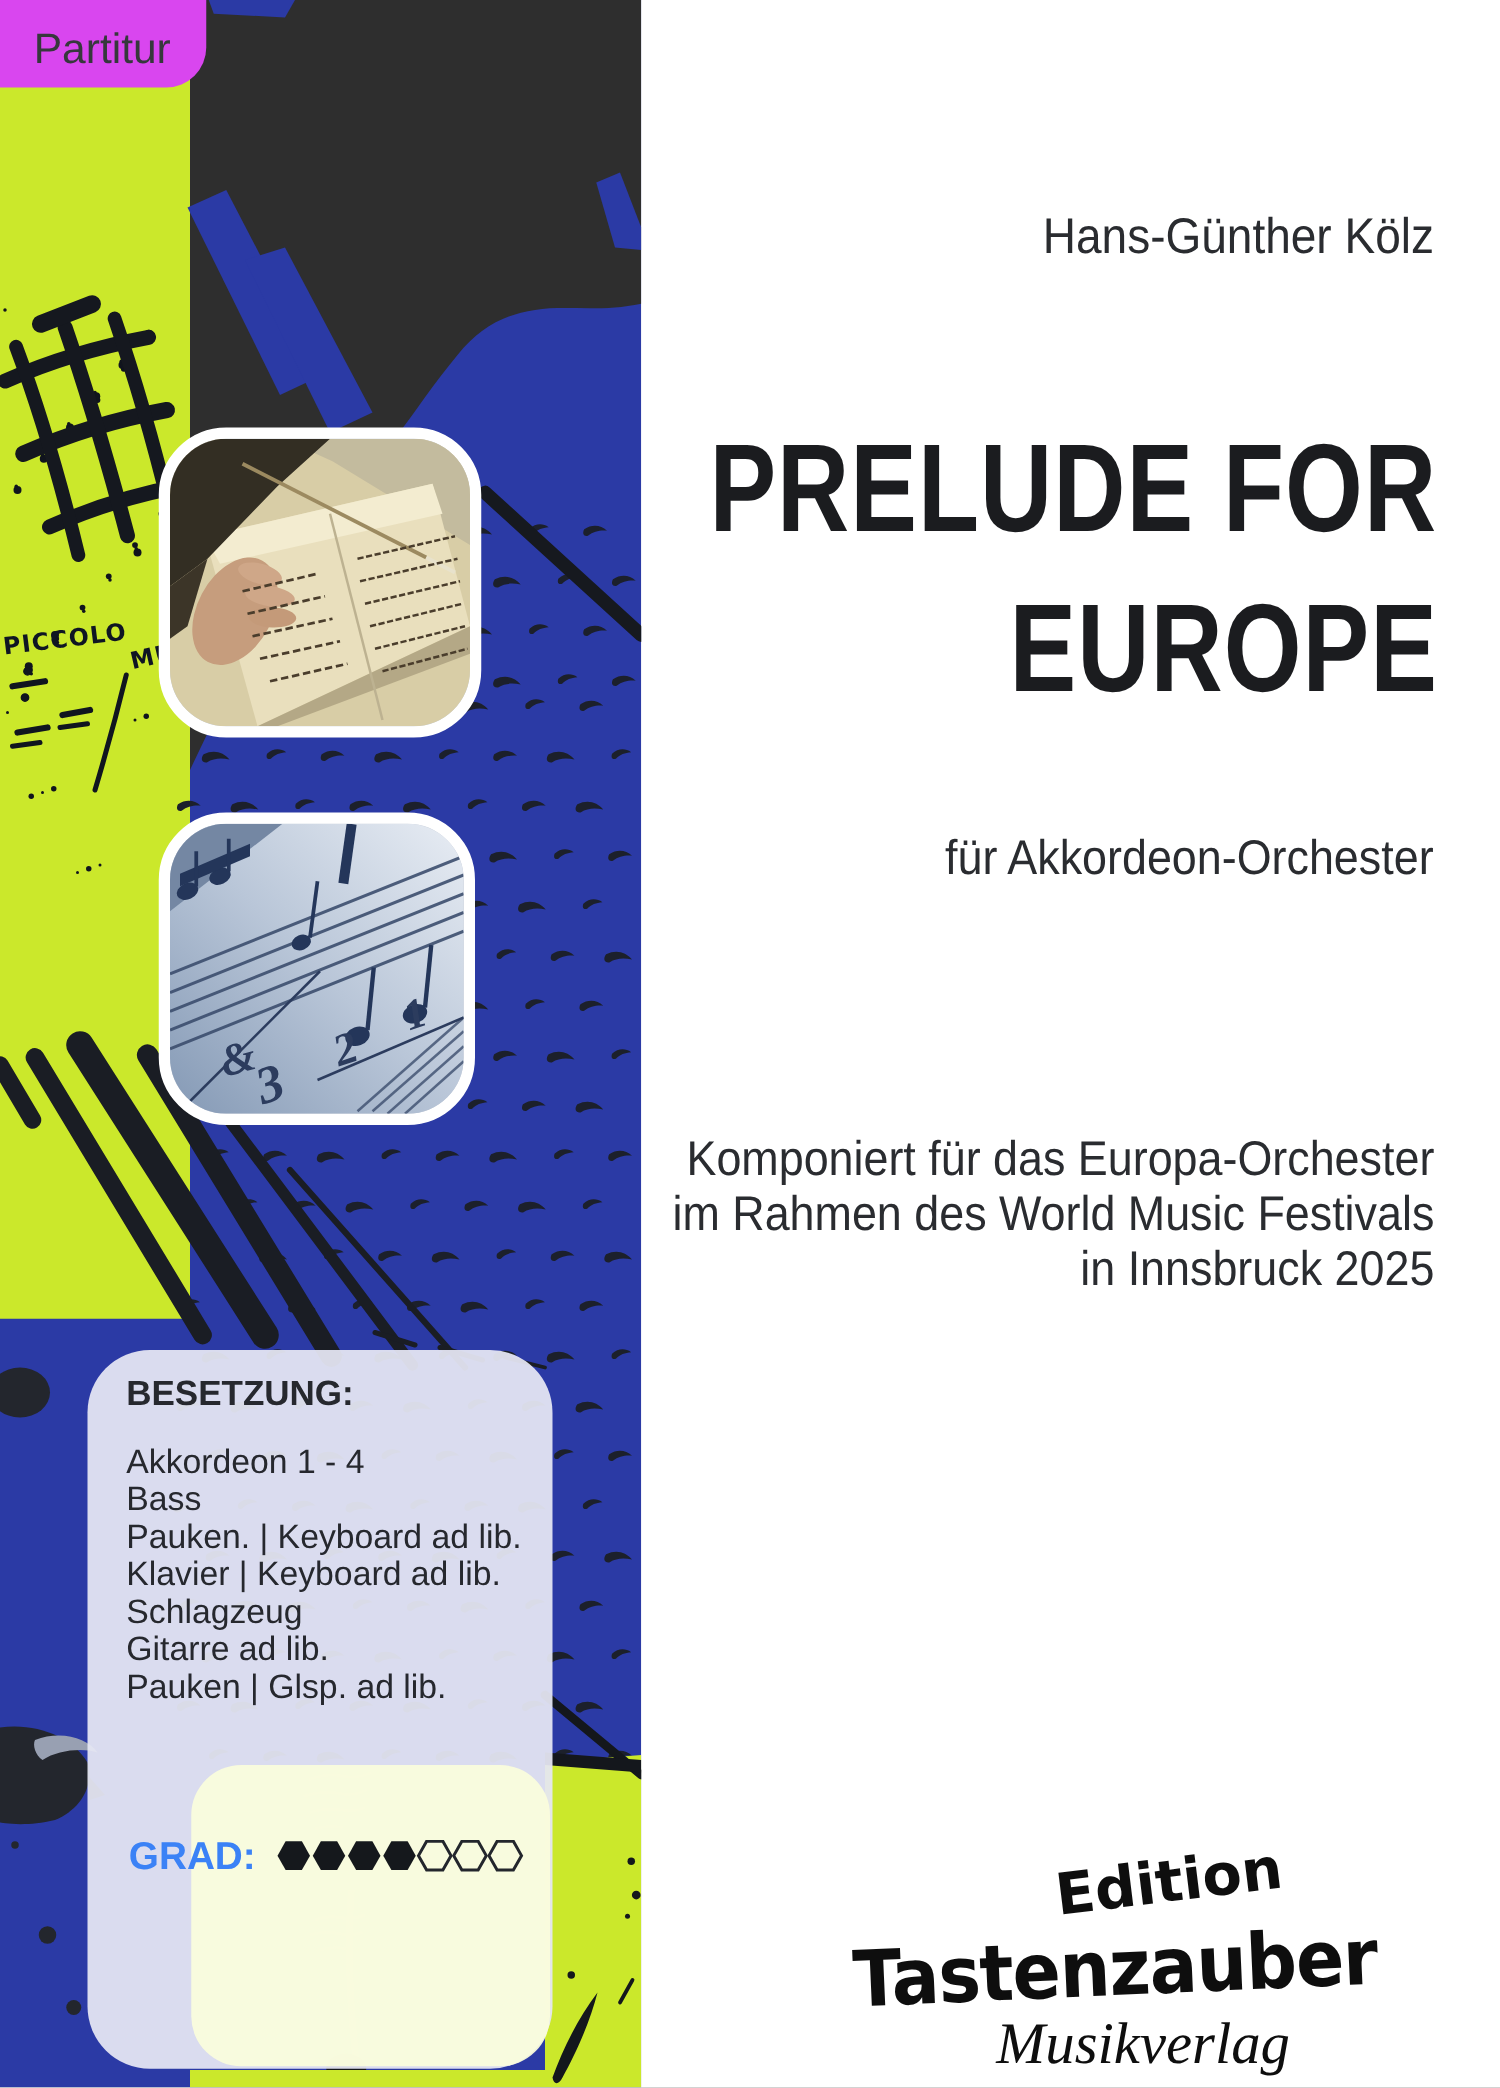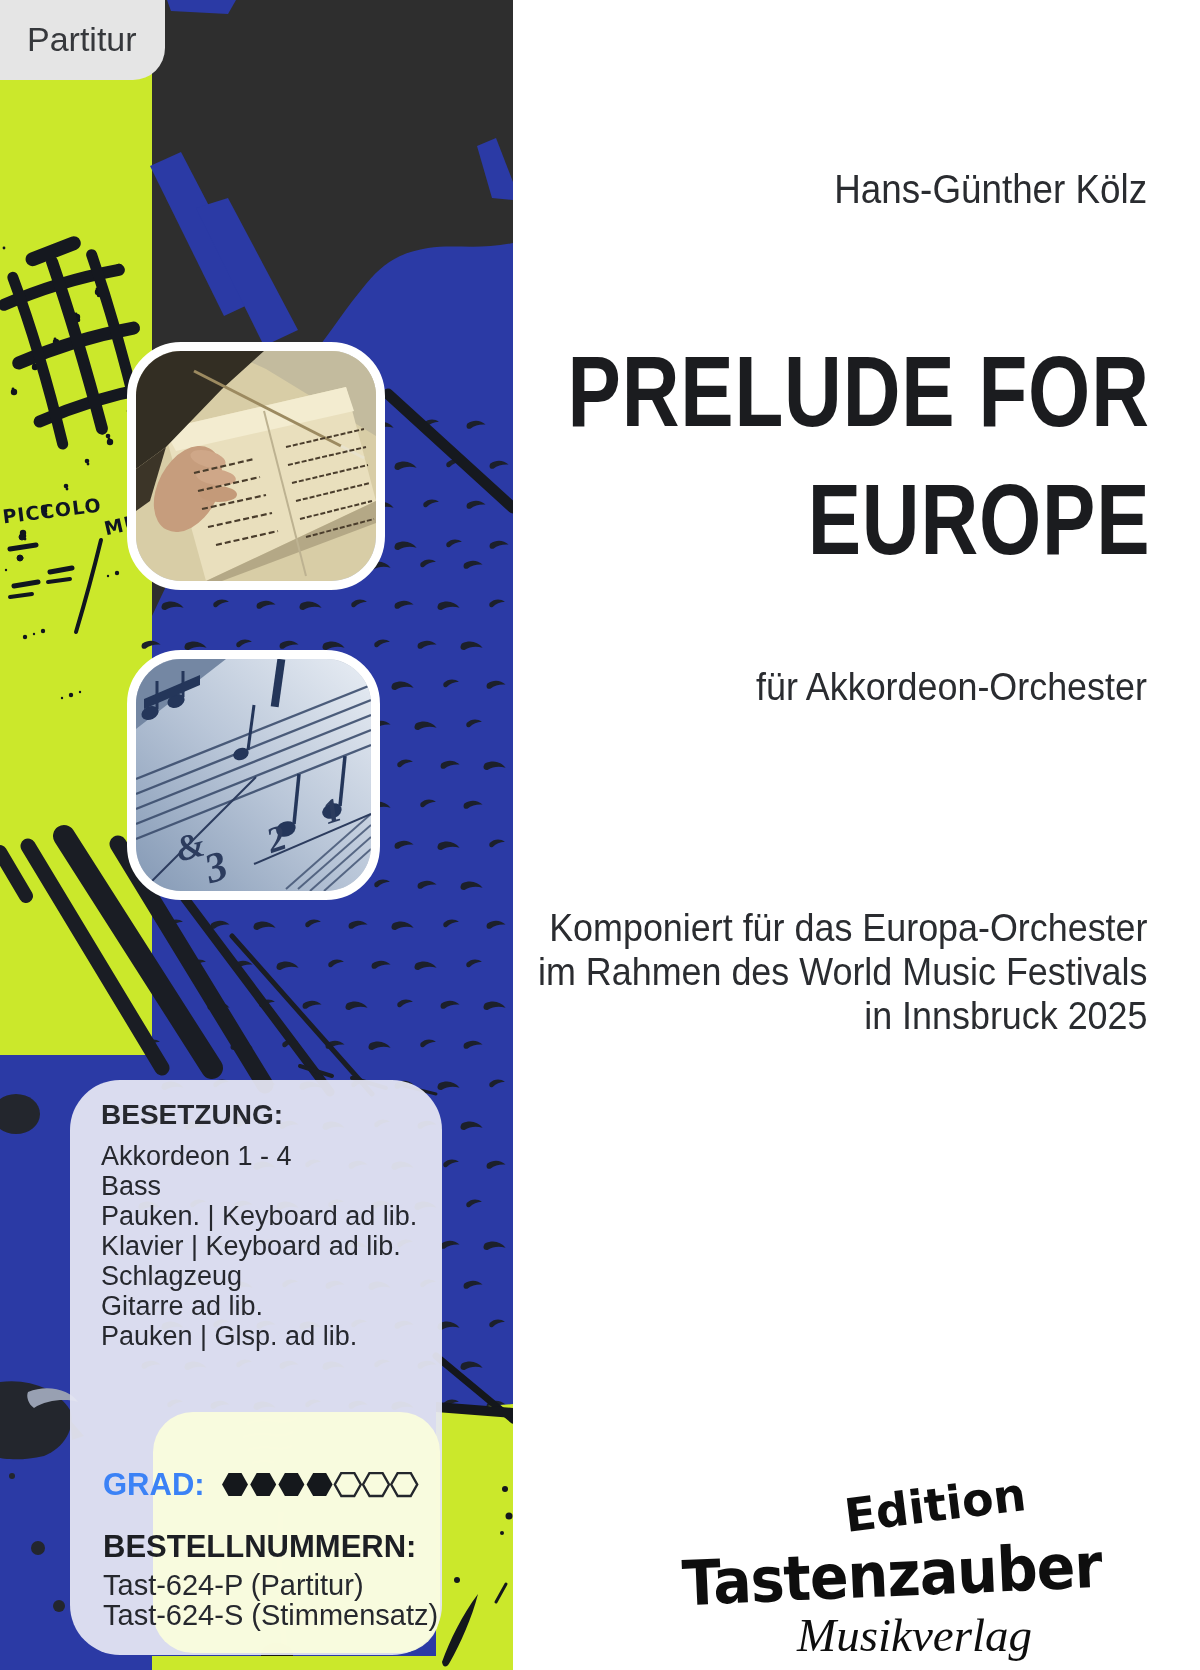--- a/index.html
+++ b/index.html
@@ -12,36 +12,36 @@
   .abs{position:absolute}
   svg text{user-select:none}
   .fill-blue{fill:var(--blue)} .fill-green{fill:var(--green)} .fill-dark{fill:var(--dark)}
 
   .collage{position:absolute;left:0;top:0}
 
   .photo{position:absolute;border:9px solid #fff;border-radius:54px;overflow:hidden;background:#c6cdd9}
   .photo1{left:127px;top:342px;width:258px;height:248px}
   .photo2{left:127px;top:650px;width:253px;height:250px}
 
-  .tab{left:0;top:0;width:165px;height:80px;background:#e5e5e5;border-radius:0 0 32px 0;z-index:6}
+  .tab{left:0;top:0;width:165px;height:70px;background:#d946ef;border-radius:0 0 32px 0;z-index:6}
   .tab span{display:block;padding:20px 0 0 27px;font-size:34px;color:#36383c}
 
   .rtxt{right:53px;text-align:right;color:var(--txt);transform:scaleX(.92);transform-origin:100% 0;white-space:nowrap}
   .author{top:167px;font-size:40px}
   .title{right:50px;font-size:100px;font-weight:bold;color:#1b1c1f;transform:scaleX(.8);letter-spacing:1px}
   .title1{top:334px}
   .title2{top:462px}
   .subtitle{top:665px;font-size:39px}
   .dedication{top:906px;font-size:39px;line-height:44px}
 
   .box-lav{left:70px;top:1080px;width:372px;height:575px;border-radius:50px;background:var(--lav);z-index:2}
   .box-cream{left:153px;top:1412px;width:287px;height:241px;border-radius:40px;background:var(--cream);z-index:3}
 
   .besetzung{left:101px;top:1100px;z-index:4;color:#26282e;font-size:27px;line-height:30px}
-  .besetzung .hdr{font-size:28px;font-weight:bold;margin-bottom:11px}
+  .besetzung .hdr{font-size:28px;font-weight:bold;margin-bottom:24px}
 
   .grad-row{left:103px;top:1467px;z-index:4;color:#3b82f6;white-space:nowrap}
   .grad-row .hdr{display:inline-block;font-size:31px;font-weight:bold;vertical-align:middle}
   .grad-row svg{vertical-align:middle;margin-left:12px}
 
   .bestell{left:103px;top:1529px;z-index:4;color:#1d1f24}
   .bestell .hdr{font-size:31px;font-weight:bold;margin-bottom:5px}
   .bestell .itm{font-size:29px;line-height:30px;color:#26282e}
 
   .pub{color:#0e0e0e;white-space:nowrap;z-index:4}
@@ -502,25 +502,18 @@
         <polygon points="7.5,1 20.5,1 27,12.5 20.5,24 7.5,24 1,12.5" fill="#15181c"></polygon>
         <polygon points="35.7,1 48.7,1 55.2,12.5 48.7,24 35.7,24 29.2,12.5" fill="#15181c"></polygon>
         <polygon points="63.9,1 76.9,1 83.4,12.5 76.9,24 63.9,24 57.4,12.5" fill="#15181c"></polygon>
         <polygon points="92.1,1 105.1,1 111.6,12.5 105.1,24 92.1,24 85.6,12.5" fill="#15181c"></polygon>
         <polygon points="120.3,1 133.3,1 139.8,12.5 133.3,24 120.3,24 113.8,12.5" fill="none" stroke="#23262c" stroke-width="2.4"></polygon>
         <polygon points="148.5,1 161.5,1 168,12.5 161.5,24 148.5,24 142,12.5" fill="none" stroke="#23262c" stroke-width="2.4"></polygon>
         <polygon points="176.7,1 189.7,1 196.2,12.5 189.7,24 176.7,24 170.2,12.5" fill="none" stroke="#23262c" stroke-width="2.4"></polygon>
       </svg>
   </div>
 
-  <div class="abs bestell">
-    <div class="hdr">BESTELLNUMMERN:</div>
-    <div class="itm">
-        <div>Tast-624-P (Partitur)</div>
-        <div>Tast-624-S (Stimmensatz)</div>
-      </div>
-  </div>
 
   <div class="abs pub pub-edition">Edition</div>
   <div class="abs pub pub-name">Tastenzauber</div>
   <div class="abs pub pub-type">Musikverlag</div>
 
 </div>
 
 </body></html>

